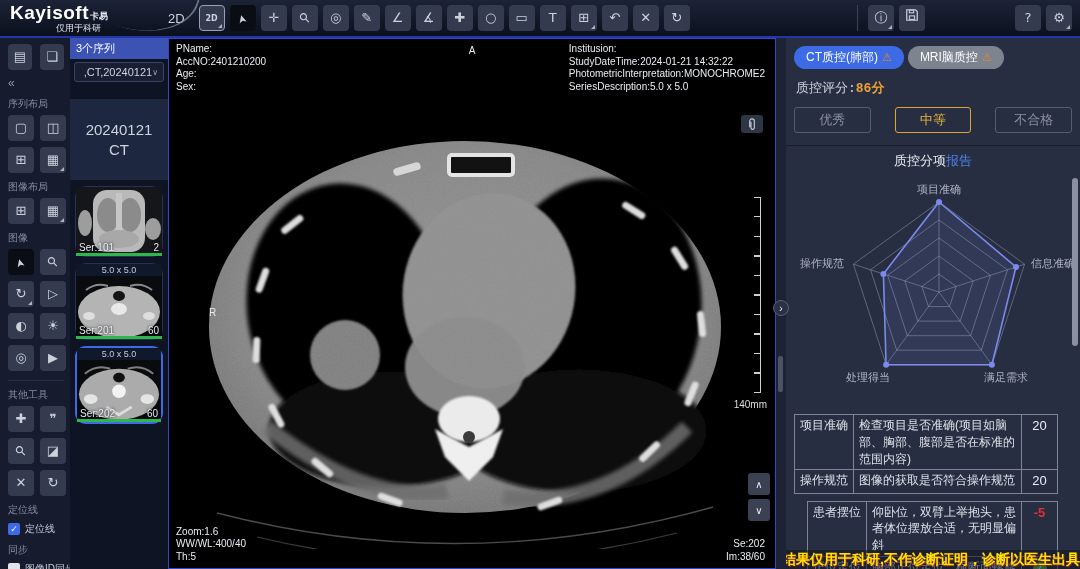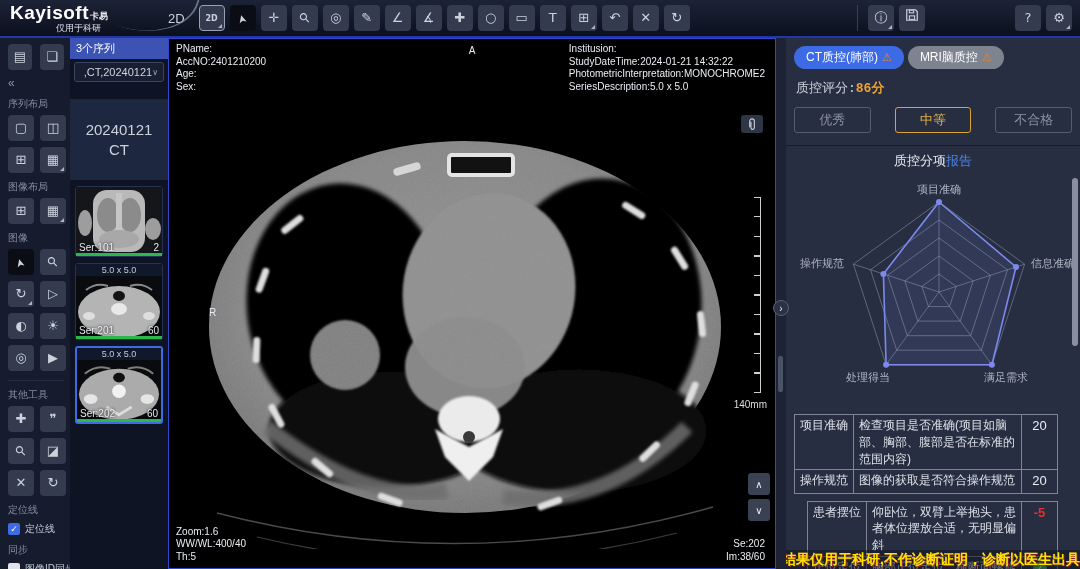--- a/index.html
+++ b/index.html
@@ -48,21 +48,21 @@
   .ckbox.on { background:#3d6be5; color:#fff; }
 
   
   .series { width:98px; flex:0 0 98px; background:#0e1424; display:flex; flex-direction:column; overflow:hidden; }
   .series-head { background:#3c53b4; color:#fff; font-size:11px; padding:3px 6px; }
   .series-dd { margin:3px 4px; background:#181f33; border:1px solid #3a4460; border-radius:3px;
     font-size:11px; color:#d0d4dd; padding:3px 5px; display:flex; justify-content:flex-end; align-items:center; cursor:pointer; }
   .dd-caret { font-size:8px; color:#9aa1b2; }
   .series-group { margin-top:14px; background:#1d2740; text-align:center; font-size:15px; color:#ccd1dc;
     padding:21px 0; line-height:1.3; }
-  .thumb { width:88px; margin:6px auto 0 auto; border:1px solid #273153; border-radius:3px;
+  .thumb { width:88px; margin:6px auto 0 auto; border:1px solid #273153; border-radius:11px;
     position:relative; background:#05080f; cursor:pointer; }
   .thumb.selected { border:2px solid #3d6be5; }
   .thumb-top { font-size:9px; color:#c6cbd7; text-align:center; background:#10182b; padding:1px 0; }
   .thumb svg { display:block; width:100%; }
   .thumb-foot { position:absolute; left:0; right:0; bottom:3px; display:flex; justify-content:space-between;
     font-size:10px; color:#e6e9ef; padding:0 3px; text-shadow:0 0 3px #000; }
   .thumb-bar { height:3px; background:#2db84d; }
 
   
   .viewport { width:608px; flex:0 0 608px; position:relative; background:#000;

